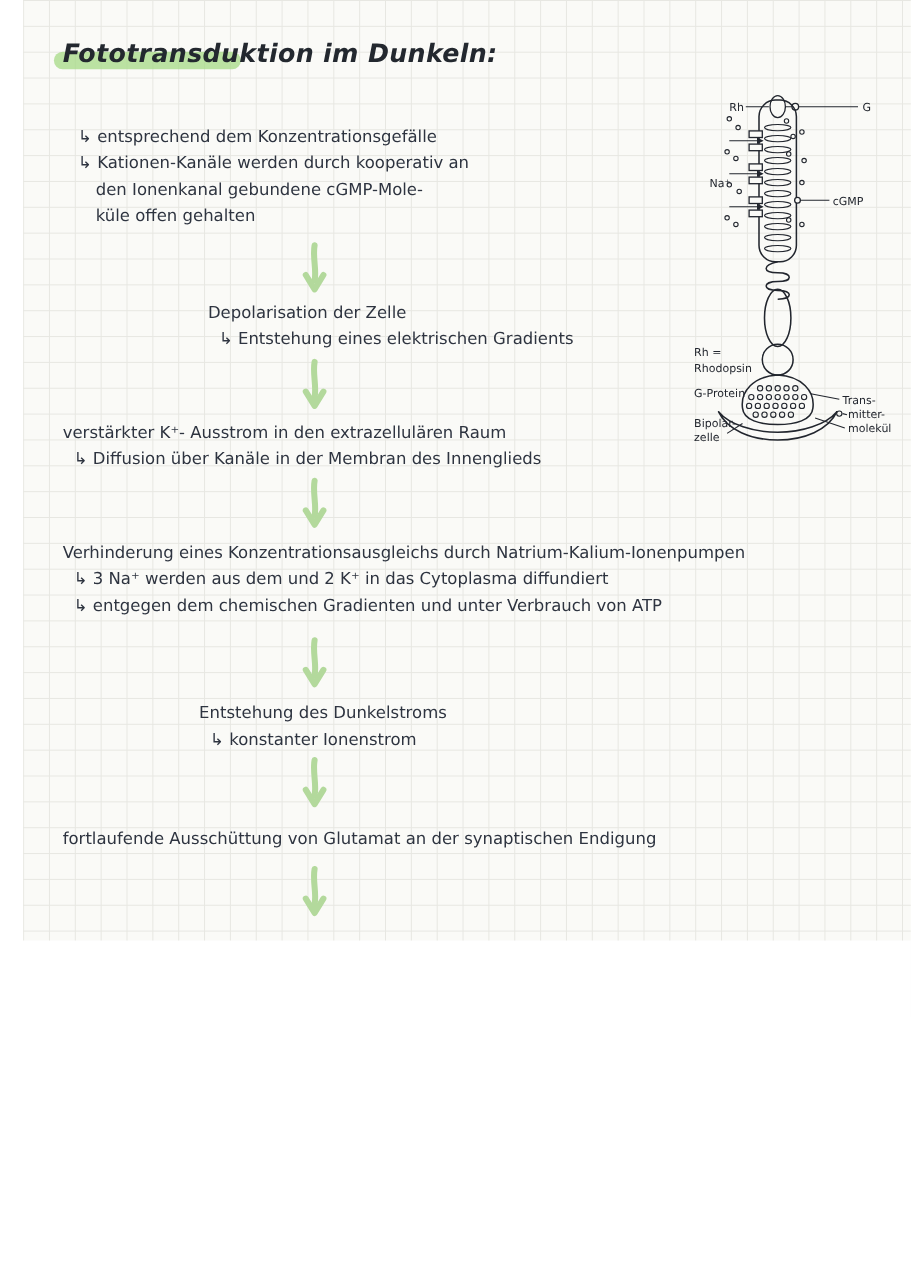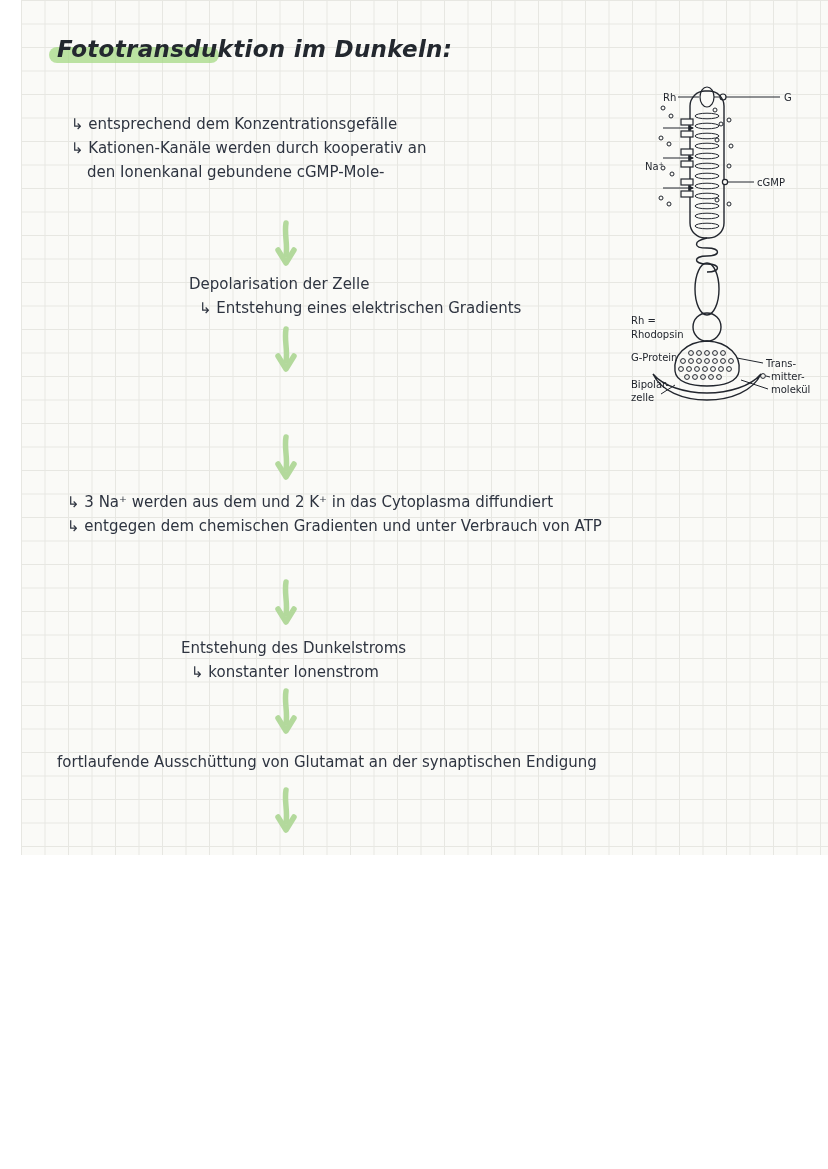--- a/index.html
+++ b/index.html
@@ -63,44 +63,50 @@
 
   <h1 class="title">
     <span class="hl"></span>
     <span class="title-text">Fototransduktion im Dunkeln:</span>
   </h1>
 
   <div class="step step-1">
     <div class="line ind1">↳ entsprechend dem Konzentrationsgefälle</div>
     <div class="line ind1">↳ Kationen-Kanäle werden durch kooperativ an</div>
     <div class="line ind2">den Ionenkanal gebundene cGMP-Mole-</div>
+    <div class="line ind2">küle offen gehalten</div>
   </div>
 
   <svg class="arrow arrow-1" viewBox="0 0 30 50">
     <path d="M15 4 C 13 15, 17 26, 15 36"></path>
       <path d="M7 31 L15 44 L23 31"></path>
   </svg>
 
   <div class="step step-2">
     <div class="line">Depolarisation der Zelle</div>
     <div class="line ind1">↳ Entstehung eines elektrischen Gradients</div>
   </div>
 
   <svg class="arrow arrow-2" viewBox="0 0 30 50">
     <path d="M15 4 C 13 15, 17 26, 15 36"></path>
       <path d="M7 31 L15 44 L23 31"></path>
   </svg>
 
+  <div class="step step-3">
+    <div class="line">verstärkter K⁺- Ausstrom in den extrazellulären Raum</div>
+    <div class="line ind1">↳ Diffusion über Kanäle in der Membran des Innenglieds</div>
+  </div>
 
   <svg class="arrow arrow-3" viewBox="0 0 30 50">
     <path d="M15 4 C 13 15, 17 26, 15 36"></path>
       <path d="M7 31 L15 44 L23 31"></path>
   </svg>
 
   <div class="step step-4">
+    <div class="line">Verhinderung eines Konzentrationsausgleichs durch Natrium-Kalium-Ionenpumpen</div>
     <div class="line ind1">↳ 3 Na⁺ werden aus dem und 2 K⁺ in das Cytoplasma diffundiert</div>
     <div class="line ind1">↳ entgegen dem chemischen Gradienten und unter Verbrauch von ATP</div>
   </div>
 
   <svg class="arrow arrow-4" viewBox="0 0 30 50">
     <path d="M15 4 C 13 15, 17 26, 15 36"></path>
       <path d="M7 31 L15 44 L23 31"></path>
   </svg>
 
   <div class="step step-5">

